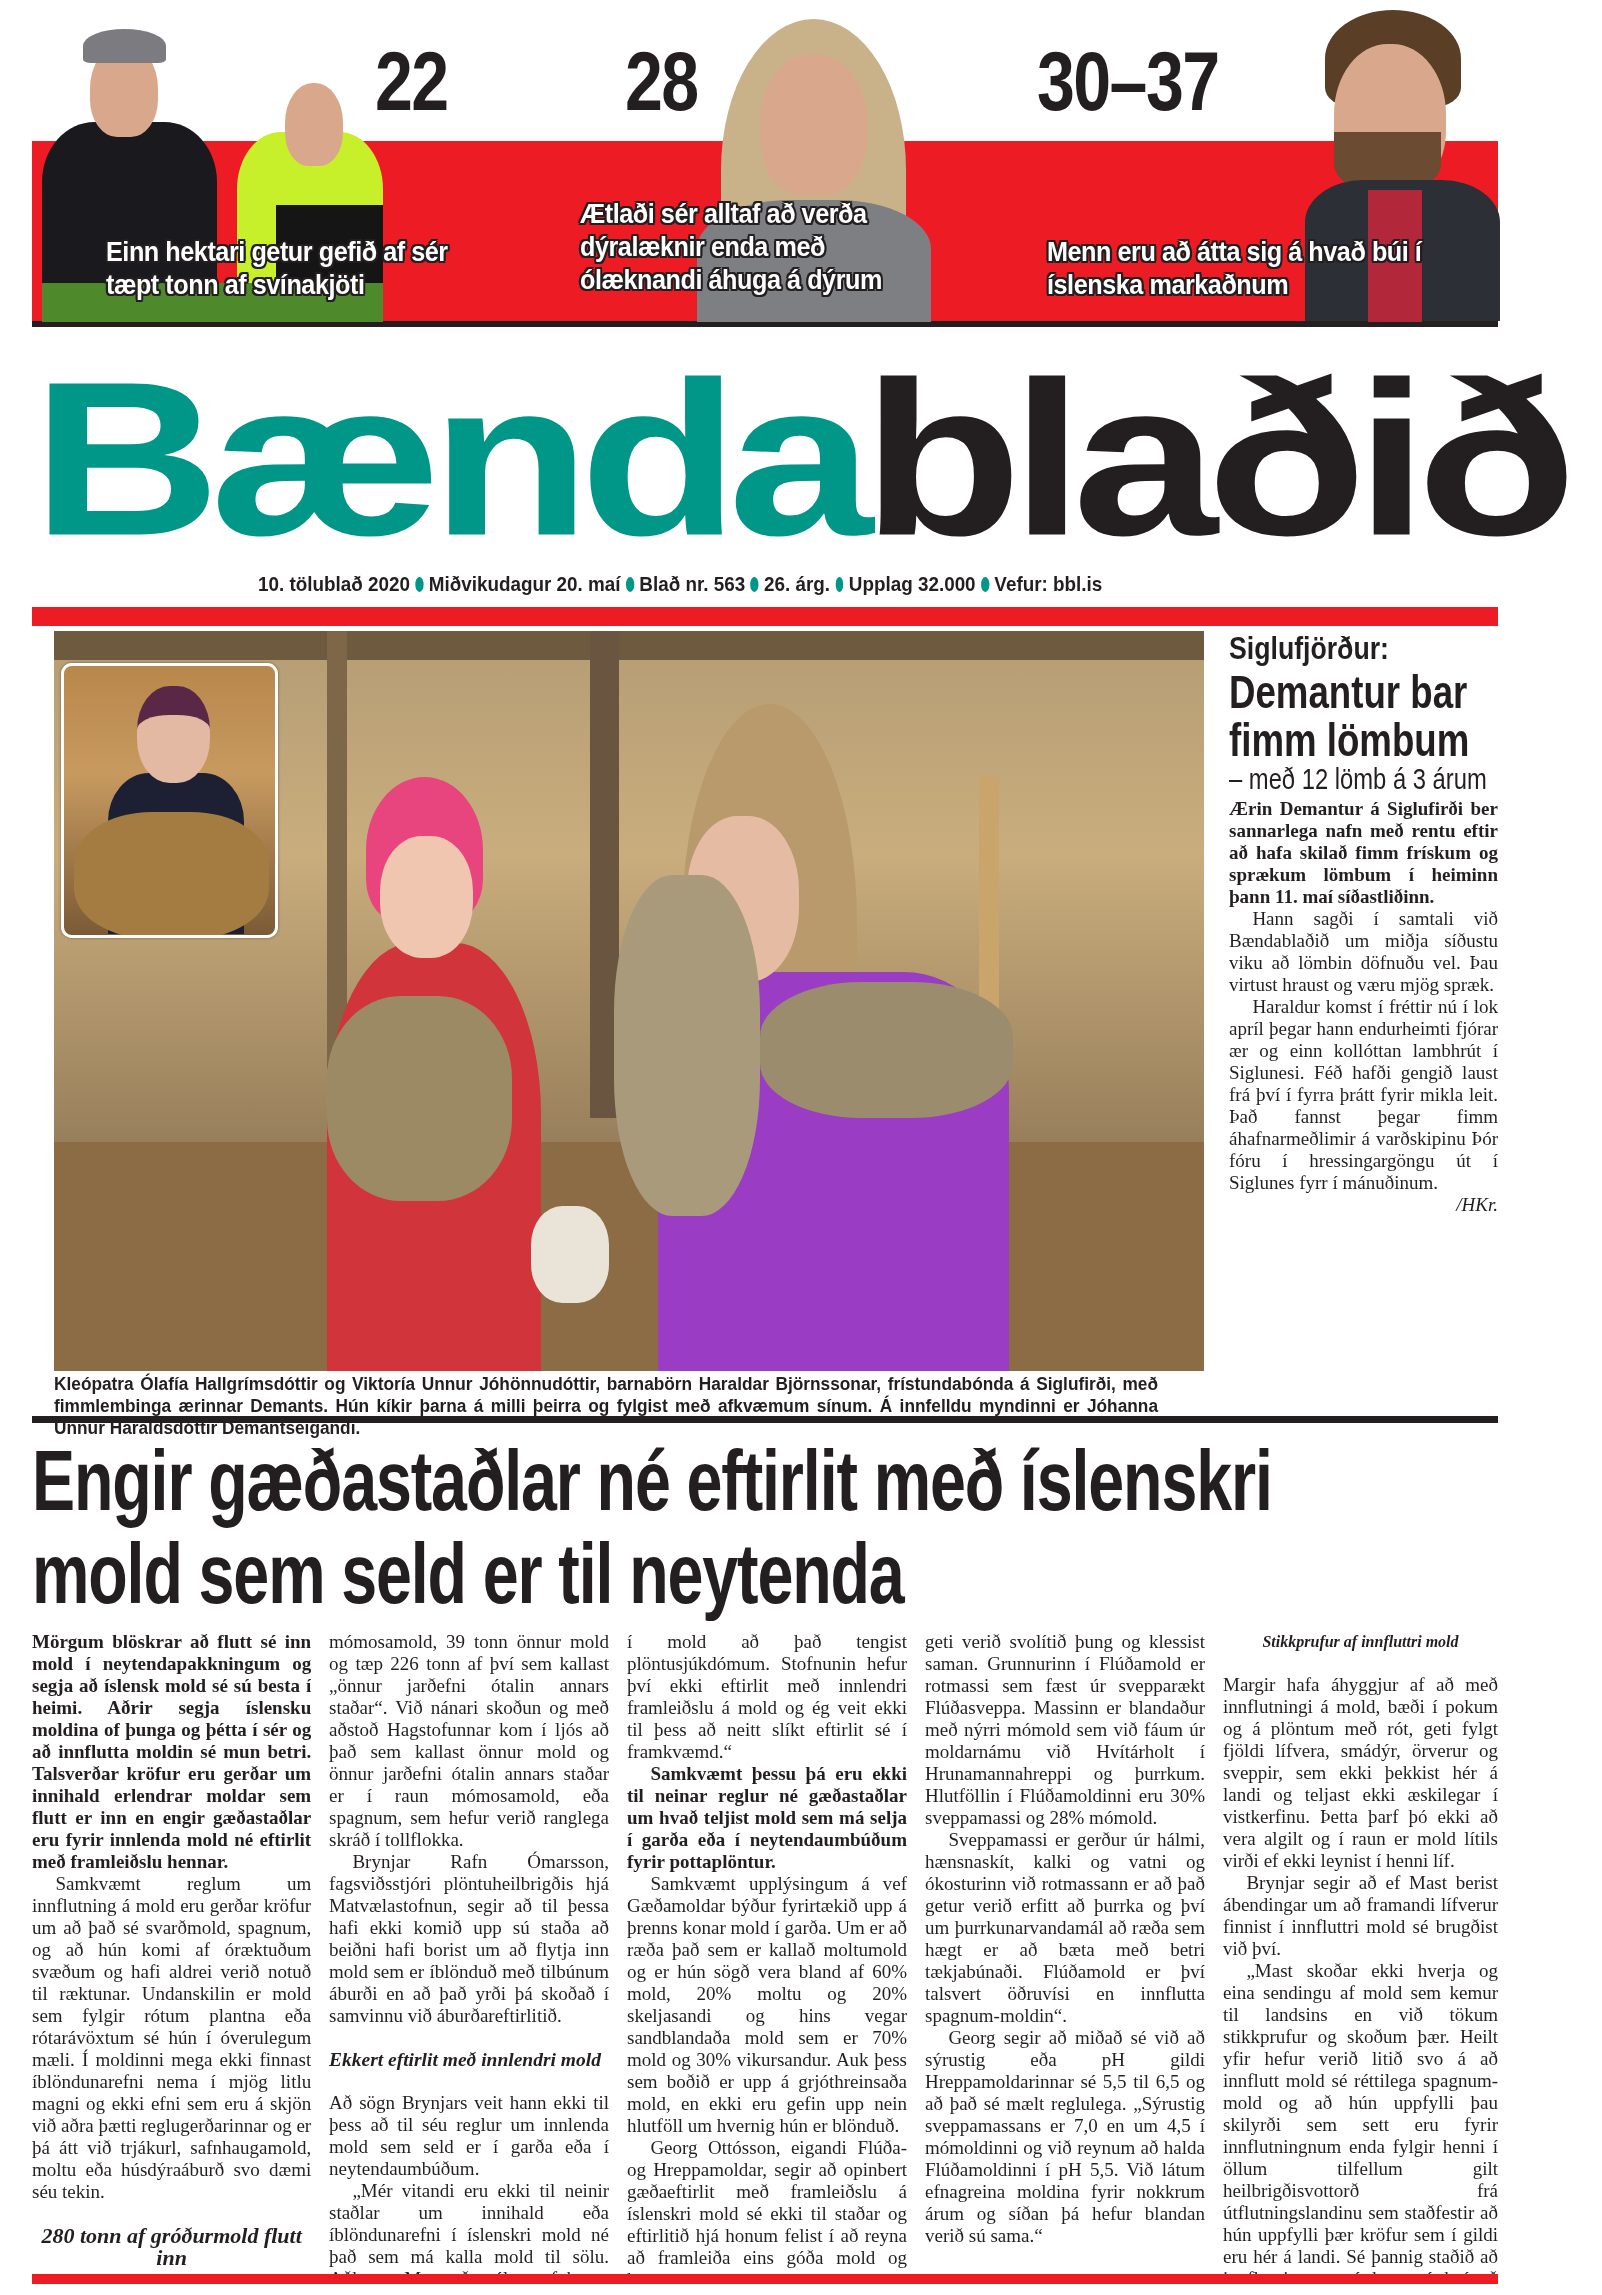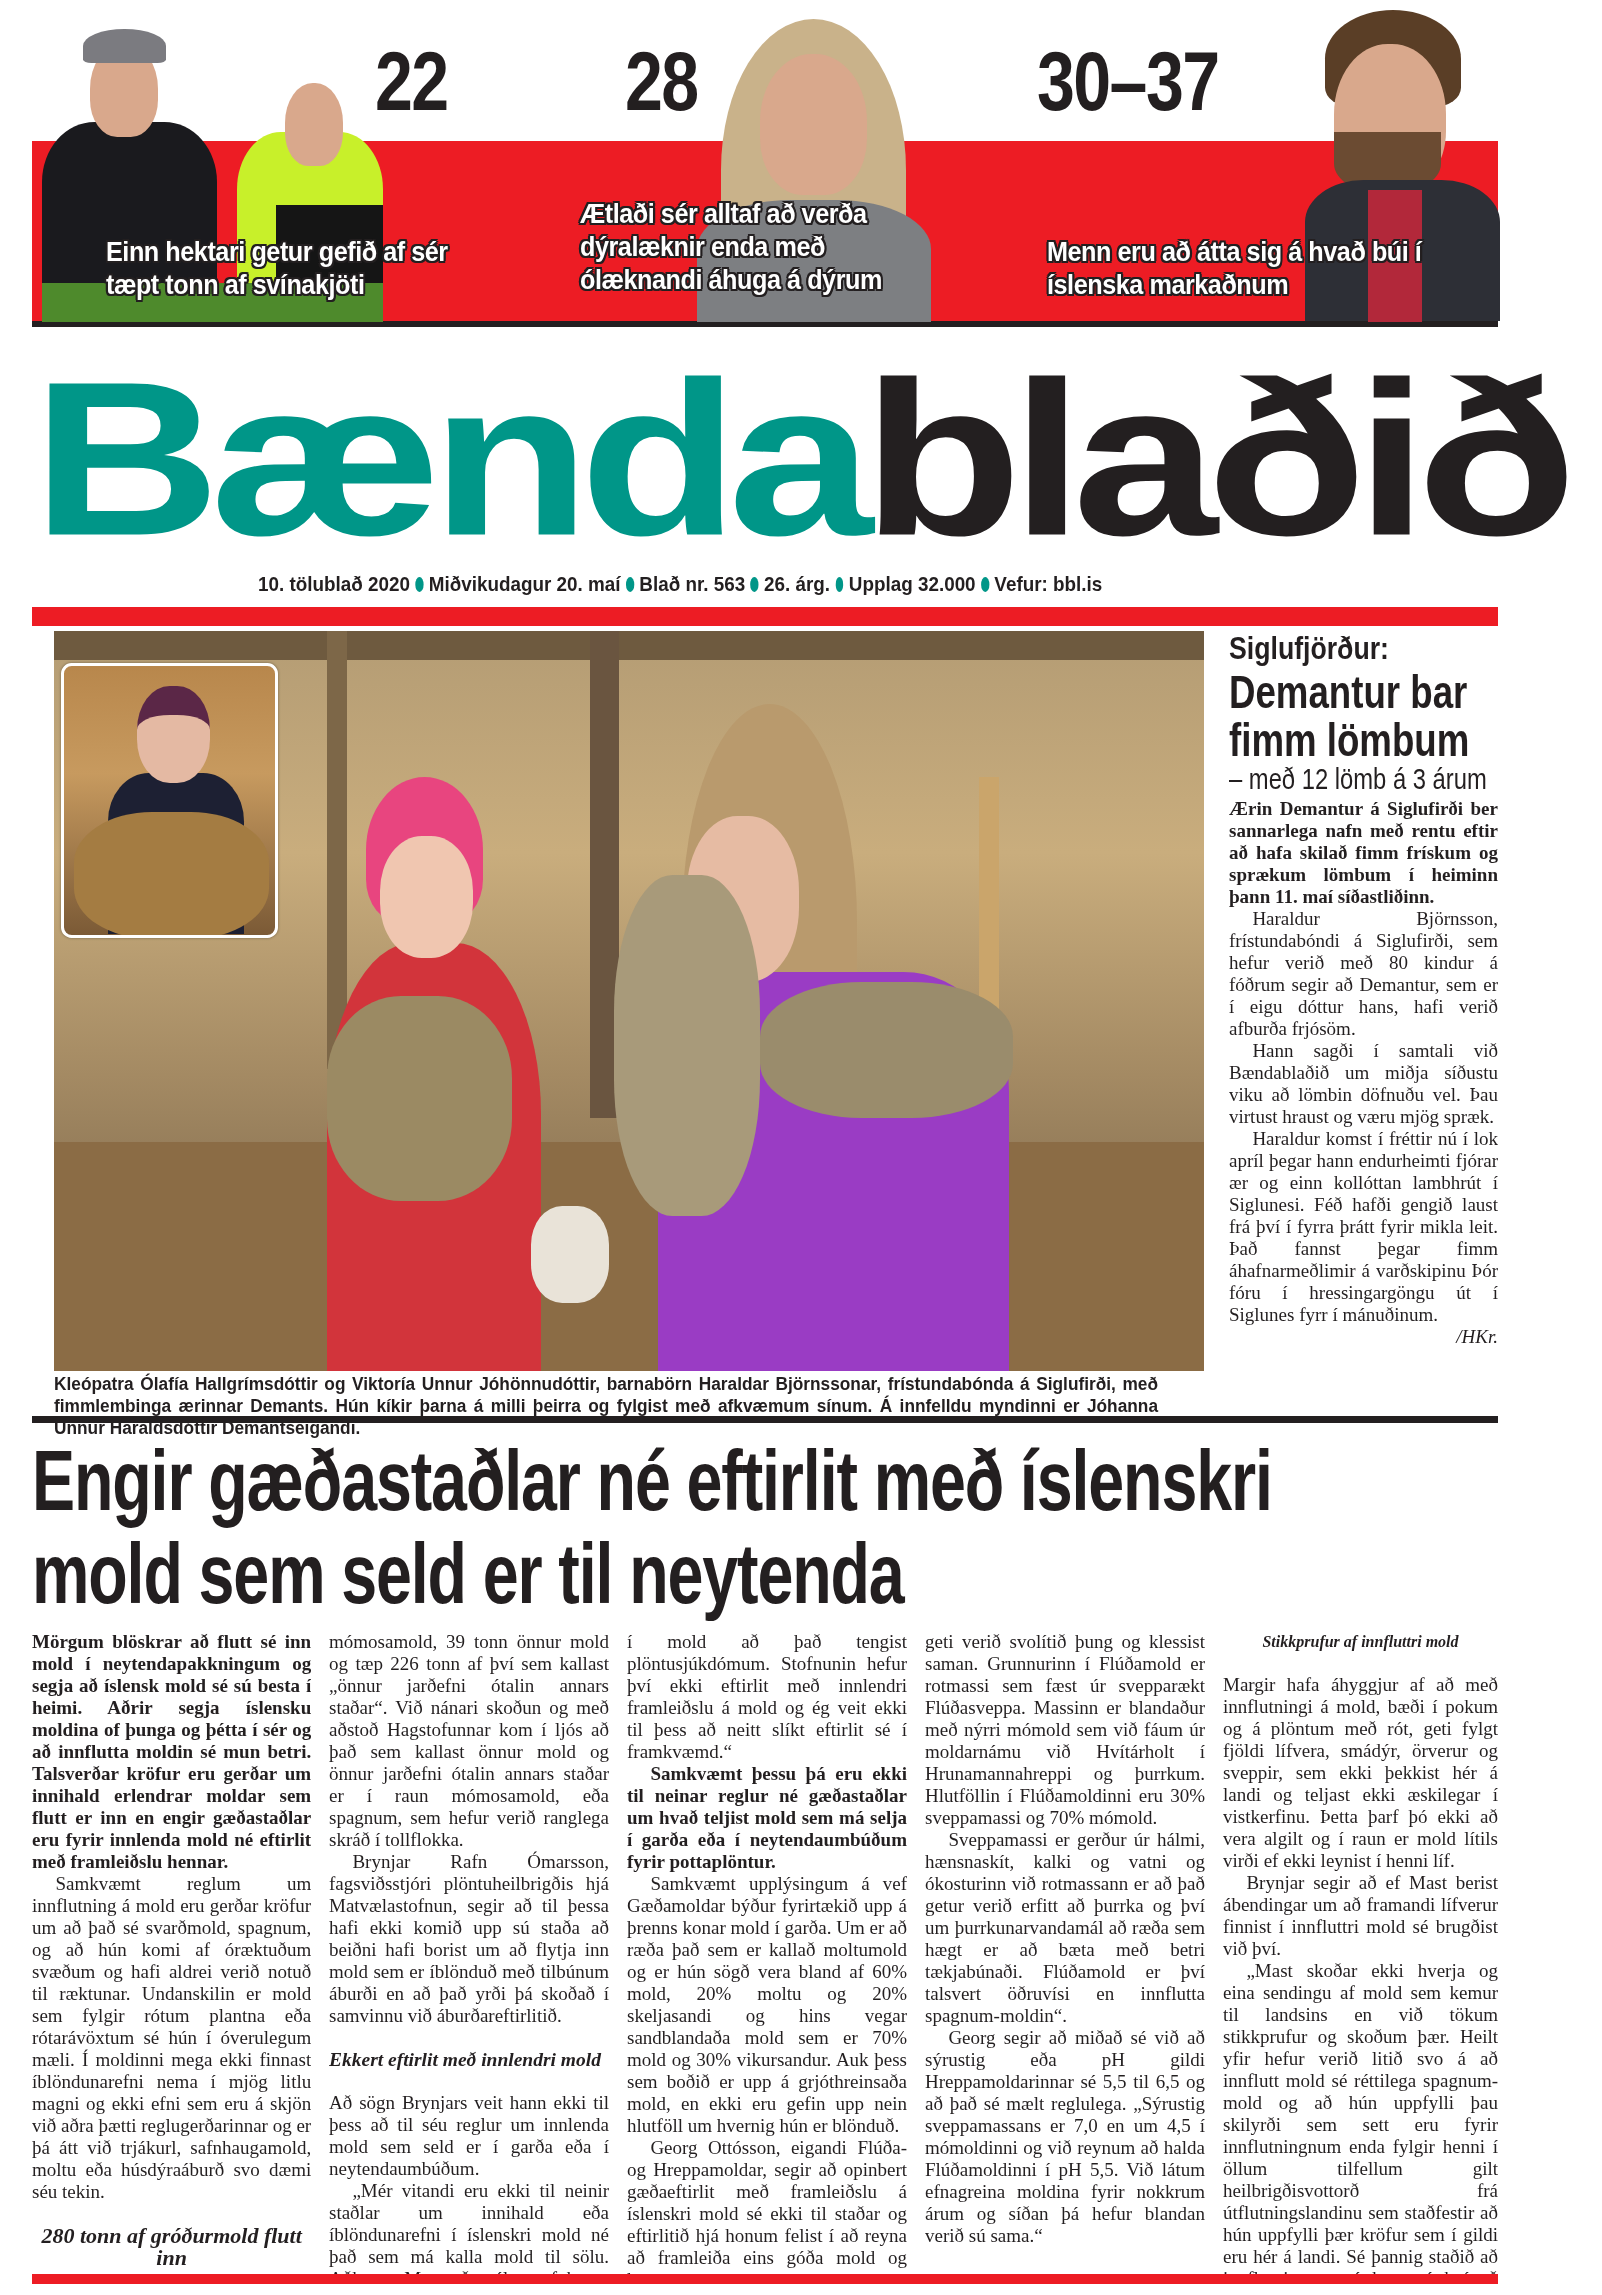--- a/index.html
+++ b/index.html
@@ -135,21 +135,20 @@
 
 <div class="side">
   <div class="side-kicker">Siglufjörður:</div>
   <div class="side-title">
     <div>Demantur bar</div>
     <div>fimm lömbum</div>
   </div>
   <div class="side-sub">– með 12 lömb á 3 árum</div>
   <div class="side-body">
     <p class="lede">Ærin Demantur á Siglufirði ber sannarlega nafn með rentu eftir að hafa skilað fimm frískum og sprækum lömbum í heiminn þann 11. maí síðastliðinn.</p>
-    <p>Haraldur Björnsson, frístundabóndi á Siglufirði, sem hefur verið með 80 kindur á fóðrum segir að Demantur, sem er í eigu dóttur hans, hafi verið afburða frjósöm.</p>
     <p>Hann sagði í samtali við Bændablaðið um miðja síðustu viku að lömbin döfnuðu vel. Þau virtust hraust og væru mjög spræk.</p>
     <p><span>Haraldur komst í fréttir nú í lok apríl þegar hann endurheimti fjórar ær og einn kollóttan lambhrút í Siglunesi. Féð hafði gengið laust frá því í fyrra þrátt fyrir mikla leit. Það fannst þegar fimm áhafnarmeðlimir á varðskipinu Þór fóru í hressingargöngu út í Siglunes fyrr í mánuðinum.</span> <span class="byline">/HKr.</span></p>
   </div>
 </div>
 
 <div class="section-rule"></div>
 
 <div class="main-headline">
   <div>Engir gæðastaðlar né eftirlit með íslenskri</div>
   <div>mold sem seld er til neytenda</div>
@@ -178,21 +177,21 @@
   <p style="text-indent:23.4px;">„Mér vitandi eru ekki til neinir staðlar um innihald eða íblöndunarefni í íslenskri mold né það sem má kalla mold til sölu. Aðkoma Mast að málum af þessu tagi snýst fyrst og fremst um plöntuheilbrigði og það er ekki þar með sagt að ef það finnist líf</p>
 </div>
 <div style="position:absolute; left:627px; top:1631px; width:280px; height:643px; overflow:hidden; font-size:19px; line-height:22px; text-align:justify;">
   <p>í mold að það tengist plöntusjúkdómum. Stofnunin hefur því ekki eftirlit með innlendri framleiðslu á mold og ég veit ekki til þess að neitt slíkt eftirlit sé í framkvæmd.“</p>
   <p style="text-indent:23.4px;font-weight:bold;">Samkvæmt þessu þá eru ekki til neinar reglur né gæðastaðlar um hvað teljist mold sem má selja í garða eða í neytendaumbúðum fyrir pottaplöntur.</p>
   <p style="text-indent:23.4px;">Samkvæmt upplýsingum á vef Gæðamoldar býður fyrirtækið upp á þrenns konar mold í garða. Um er að ræða það sem er kallað moltumold og er hún sögð vera bland af 60% mold, 20% moltu og 20% skeljasandi og hins vegar sandblandaða mold sem er 70% mold og 30% vikursandur. Auk þess sem boðið er upp á grjóthreinsaða mold, en ekki eru gefin upp nein hlutföll um hvernig hún er blönduð.</p>
   <p style="text-indent:23.4px;">Georg Ottósson, eigandi Flúða- og Hreppamoldar, segir að opinbert gæðaeftirlit með framleiðslu á íslenskri mold sé ekki til staðar og eftirlitið hjá honum felist í að reyna að framleiða eins góða mold og hann getur.</p>
 
 </div>
 <div style="position:absolute; left:925px; top:1631px; width:280px; height:643px; overflow:hidden; font-size:19px; line-height:22px; text-align:justify;">
-  <p>geti verið svolítið þung og klessist saman. Grunnurinn í Flúðamold er rotmassi sem fæst úr svepparækt Flúðasveppa. Massinn er blandaður með nýrri mómold sem við fáum úr moldarnámu við Hvítárholt í Hrunamannahreppi og þurrkum. Hlutföllin í Flúðamoldinni eru 30% sveppamassi og 70% mómold.</p>
+  <p>geti verið svolítið þung og klessist saman. Grunnurinn í Flúðamold er rotmassi sem fæst úr svepparækt Flúðasveppa. Massinn er blandaður með nýrri mómold sem við fáum úr moldarnámu við Hvítárholt í Hrunamannahreppi og þurrkum. Hlutföllin í Flúðamoldinni eru 30% sveppamassi og 28% mómold.</p>
   <p style="text-indent:23.4px;">Sveppamassi er gerður úr hálmi, hænsnaskít, kalki og vatni og ókosturinn við rotmassann er að það getur verið erfitt að þurrka og því um þurrkunarvandamál að ræða sem hægt er að bæta með betri tækjabúnaði. Flúðamold er því talsvert öðruvísi en innflutta spagnum-moldin“.</p>
   <p style="text-indent:23.4px;">Georg segir að miðað sé við að sýrustig eða pH gildi Hreppamoldarinnar sé 5,5 til 6,5 og að það sé mælt reglulega. „Sýrustig sveppamassans er 7,0 en um 4,5 í mómoldinni og við reynum að halda Flúðamoldinni í pH 5,5. Við látum efnagreina moldina fyrir nokkrum árum og síðan þá hefur blandan verið sú sama.“</p>
 </div>
 <div style="position:absolute; left:1223px; top:1631px; width:275px; height:643px; overflow:hidden; font-size:19px; line-height:22px; text-align:justify;">
   <p class="subhead" style="font-weight:bold; font-style:italic; text-align:center; margin:0 0 20.5px 0; font-size:16px;">Stikkprufur af innfluttri mold</p>
   <p>Margir hafa áhyggjur af að með innflutningi á mold, bæði í pokum og á plöntum með rót, geti fylgt fjöldi lífvera, smádýr, örverur og sveppir, sem ekki þekkist hér á landi og teljast ekki æskilegar í vistkerfinu. Þetta þarf þó ekki að vera algilt og í raun er mold lítils virði ef ekki leynist í henni líf.</p>
   <p style="text-indent:23.4px;">Brynjar segir að ef Mast berist ábendingar um að framandi lífverur finnist í innfluttri mold sé brugðist við því.</p>
   <p style="text-indent:23.4px;"><span>„Mast skoðar ekki hverja og eina sendingu af mold sem kemur til landsins en við tökum stikkprufur og skoðum þær. Heilt yfir hefur verið litið svo á að innflutt mold sé réttilega spagnum-mold og að hún uppfylli þau skilyrði sem sett eru fyrir innflutningnum enda fylgir henni í öllum tilfellum gilt heilbrigðisvottorð frá útflutningslandinu sem staðfestir að hún uppfylli þær kröfur sem í gildi eru hér á landi. Sé þannig staðið að innflutningnum á hætta á því að eitthvað óæskilegt berist með moldinni að vera lítil án þess að hægt sé að tryggja það 100% viss.“</span> </p>
 </div>
 

